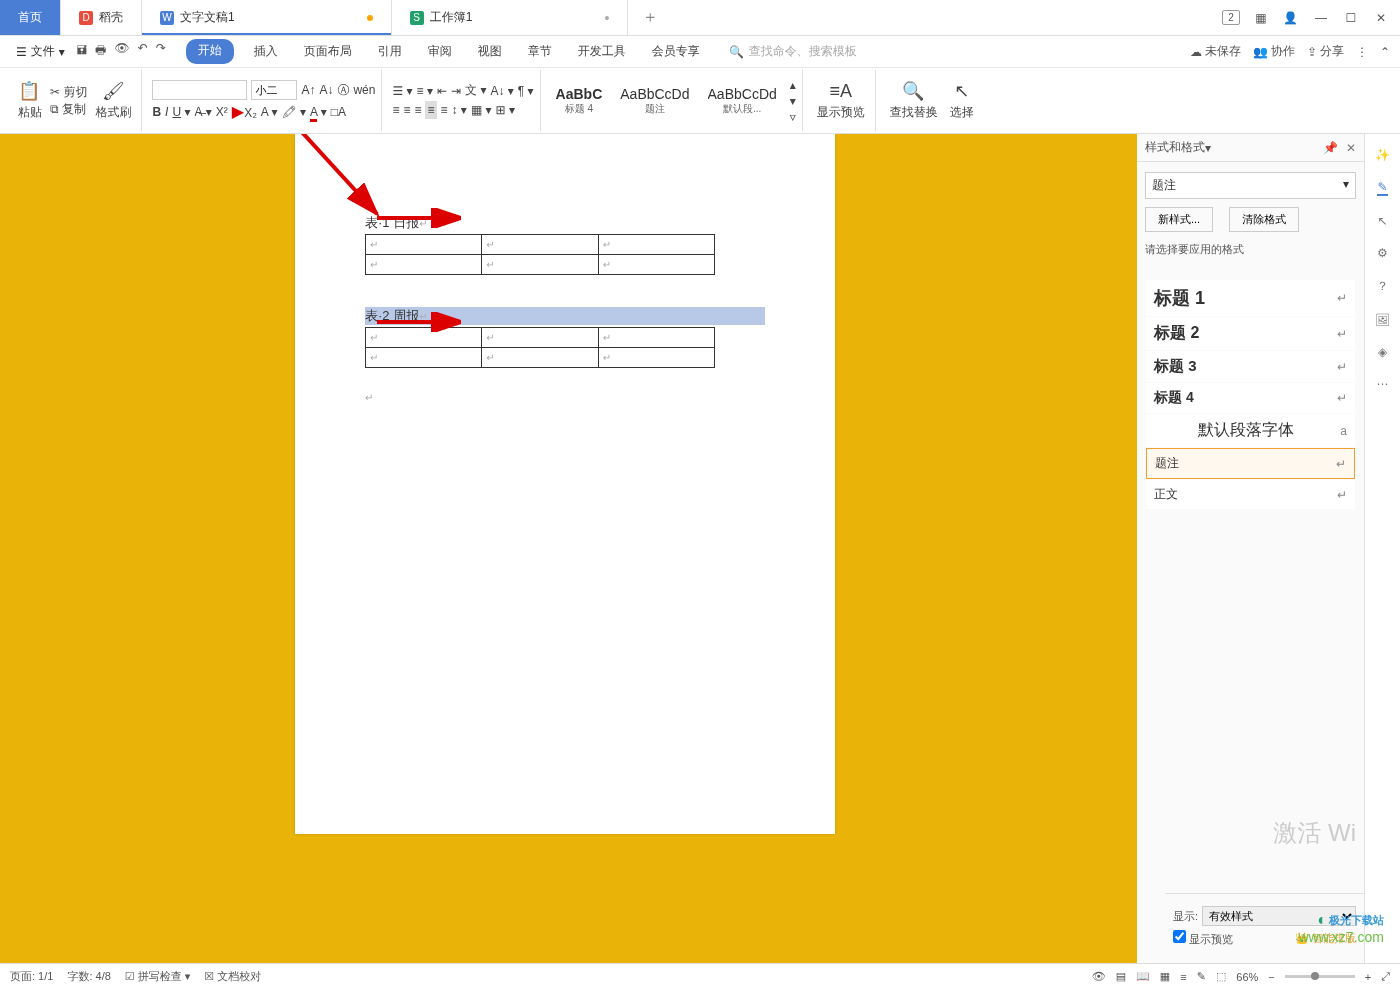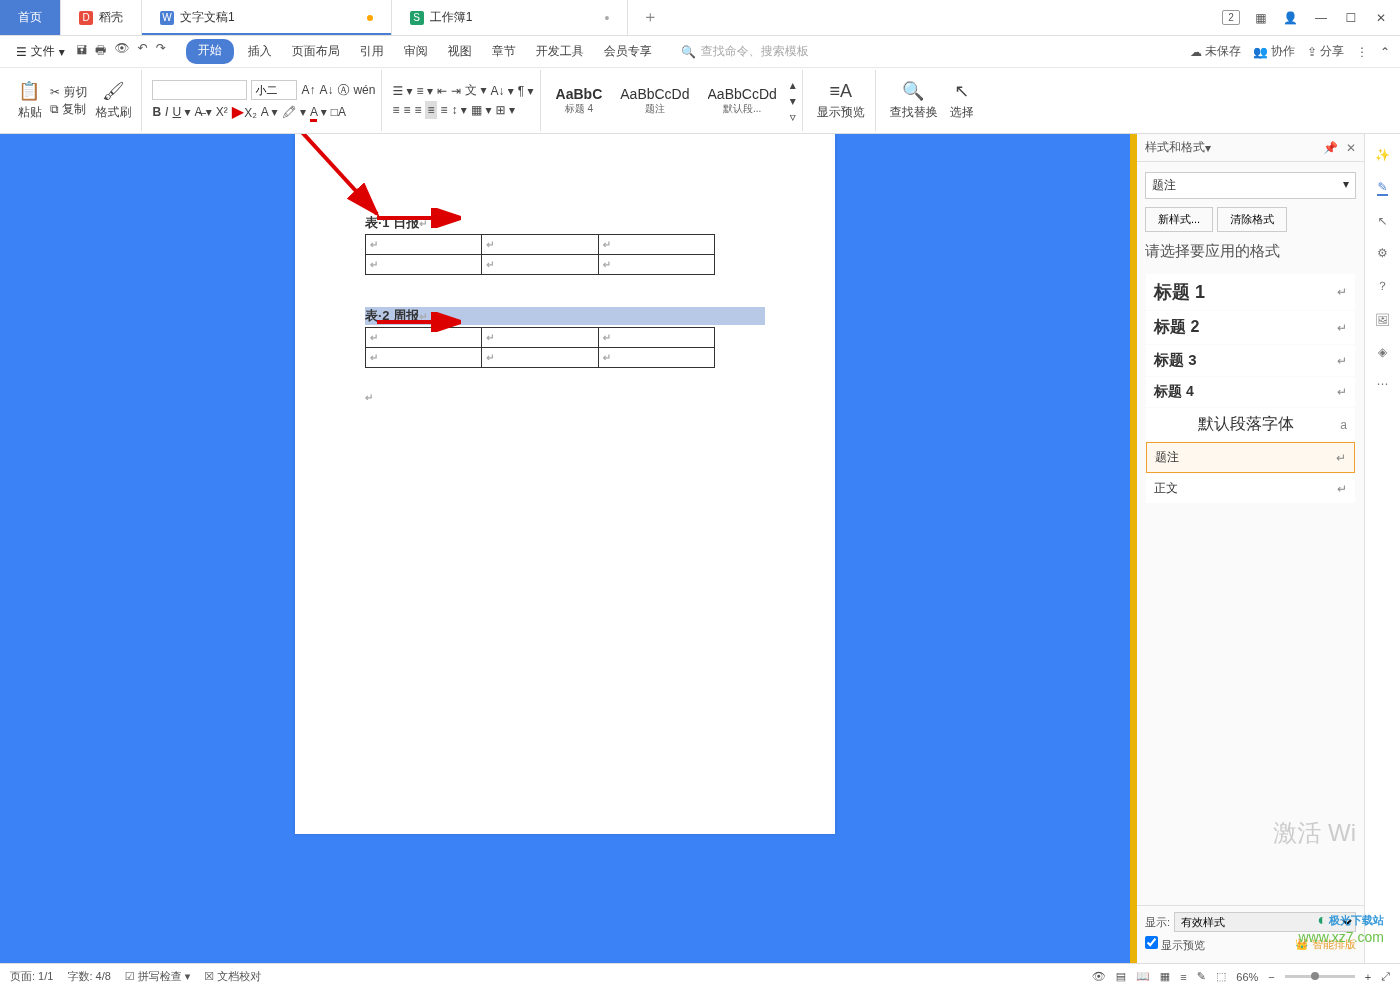--- a/index.html
+++ b/index.html
@@ -17,21 +17,21 @@
 .add-tab { padding: 0 14px; display: flex; align-items: center; color: #888; font-size: 16px; }
 .win-controls { margin-left: auto; display: flex; align-items: center; gap: 12px; padding: 0 10px; color: #555; }
 .win-controls span { cursor: pointer; width: 18px; text-align: center; }
 .win-controls .badge { border:1px solid #999; border-radius:2px; padding:1px 3px; font-size:10px; }
 
 
 .menu-bar { height: 32px; display: flex; align-items: center; padding: 0 10px; gap: 6px; border-bottom: 1px solid #e8e8e8; }
 .menu-bar .file-btn { display: flex; align-items: center; gap: 4px; padding: 2px 6px; }
 .menu-bar .qicons { display: flex; gap: 8px; color: #555; }
 .menu-bar .qicons span { cursor: pointer; }
-.menu-tabs { display: flex; gap: 8px; margin-left: 14px; }
+.menu-tabs { display: flex; gap: 14px; margin-left: 14px; }
 .menu-tabs .mt { padding: 4px 6px; cursor: pointer; color: #444; }
 .menu-tabs .mt.active { background: #4a7dd4; color: #fff; border-radius: 10px; padding: 3px 12px; }
 .search-box { margin-left: 18px; color: #aaa; display: flex; align-items: center; gap: 4px; }
 .right-actions { margin-left: auto; display: flex; gap: 12px; color: #555; align-items: center; }
 .right-actions span { cursor: pointer; display: flex; align-items: center; gap: 3px; }
 
 
 .ribbon { height: 66px; border-bottom: 1px solid #ddd; display: flex; padding: 2px 8px; gap: 4px; }
 .ribbon-group { display: flex; flex-direction: column; justify-content: center; gap: 2px; border-right: 1px solid #e0e0e0; padding: 0 6px; }
 .ribbon-group.nb { border-right: none; }
@@ -40,44 +40,44 @@
 .big-btn { display: flex; flex-direction: column; align-items: center; justify-content: center; gap: 2px; padding: 0 4px; cursor: pointer; color: #444; }
 .big-btn .ic { font-size: 18px; }
 .fontname { width: 95px; height: 20px; border: 1px solid #ccc; font-size: 11px; padding: 0 3px; }
 .fontsize { width: 46px; height: 20px; border: 1px solid #ccc; font-size: 11px; padding: 0 3px; }
 .sty-box { border: 1px solid transparent; padding: 2px 4px; text-align: center; cursor: pointer; }
 .sty-box .prev { font-size: 14px; white-space: nowrap; overflow:hidden; }
 .sty-box .lab { font-size: 10px; color: #666; }
 
 
 .main { display: flex; height: calc(100% - 36px - 32px - 66px - 26px); }
-.doc-area { flex: 1; background: #3b82f6; position: relative; overflow: hidden; font-weight: bold; }
+.doc-area { flex: 1; background: #eab308; position: relative; overflow: hidden; }
 .page { width: 540px; height: 700px; background: #fff; margin: 0 auto; margin-top: 0px; position: relative; box-shadow: 0 0 3px rgba(0,0,0,0.15); padding: 80px 70px; }
 .page .cap { font-size: 13px; margin-bottom: 2px; }
 .page .cap.sel { background: #b8c9e8; }
 .page table { border-collapse: collapse; width: 350px; margin-bottom: 24px; }
 .page td { border: 1px solid #333; height: 20px; font-size: 10px; color: #aaa; padding-left: 4px; }
 .red-arrow { position: absolute; pointer-events: none; }
 .page .pmark { color:#aaa; font-size:10px; }
 
 
 .panel { width: 234px; border-left: 7px solid #eab308; display: flex; flex-direction: column; background: #fafafa; }
 .panel-head { height: 28px; display: flex; align-items: center; padding: 0 8px; font-size: 12px; color: #555; border-bottom: 1px solid #e0e0e0; }
 .panel-head .sp { margin-left: auto; display: flex; gap: 8px; color: #777; }
 .panel-body { padding: 10px 8px; flex: 1; overflow: auto; }
 .sel-style { width: 100%; border: 1px solid #ccc; background: #fff; padding: 4px 6px; margin-bottom: 8px; font-size: 12px; display: flex; justify-content: space-between; }
-.btn-row { display: flex; gap: 4px; margin-bottom: 10px; }
+.btn-row { display: flex; gap: 16px; margin-bottom: 10px; }
 .btn-row button { border: 1px solid #ccc; background: #fafafa; padding: 4px 12px; font-size: 11px; cursor: pointer; }
-.plist-lbl { font-size: 15px; color: #555; margin-bottom: 12px; }
+.plist-lbl { font-size: 11px; color: #555; margin-bottom: 22px; }
 .style-list { border: 1px solid transparent; }
 .style-item { padding: 6px 8px; display: flex; justify-content: space-between; align-items: center; cursor: pointer; background: #fff; margin-bottom: 1px; }
 .style-item.sel { border: 1px solid #f0a030; background: #fff8ee; }
 .style-item .nm { font-weight: bold; }
 .style-item .mk { color: #888; }
-.panel-foot { padding: 6px 8px; border-top: 1px solid #e0e0e0; font-size: 11px; color: #555; }
+.panel-foot { padding: 12px 8px; border-top: 1px solid #e0e0e0; font-size: 11px; color: #555; margin-left: 28px; }
 .panel-foot .row { display: flex; align-items: center; gap: 4px; margin-bottom: 4px; }
 .panel-foot select { border: 1px solid #ccc; flex: 1; font-size: 11px; padding: 2px; }
 .smart-layout { color: #e8a030; }
 
 
 .icon-strip { width: 36px; border-left: 1px solid #e0e0e0; display: flex; flex-direction: column; align-items: center; gap: 18px; padding-top: 14px; color: #777; }
 .icon-strip span { cursor: pointer; }
 .icon-strip .active { color: #4a7dd4; border-bottom:2px solid #4a7dd4; }
 
 

